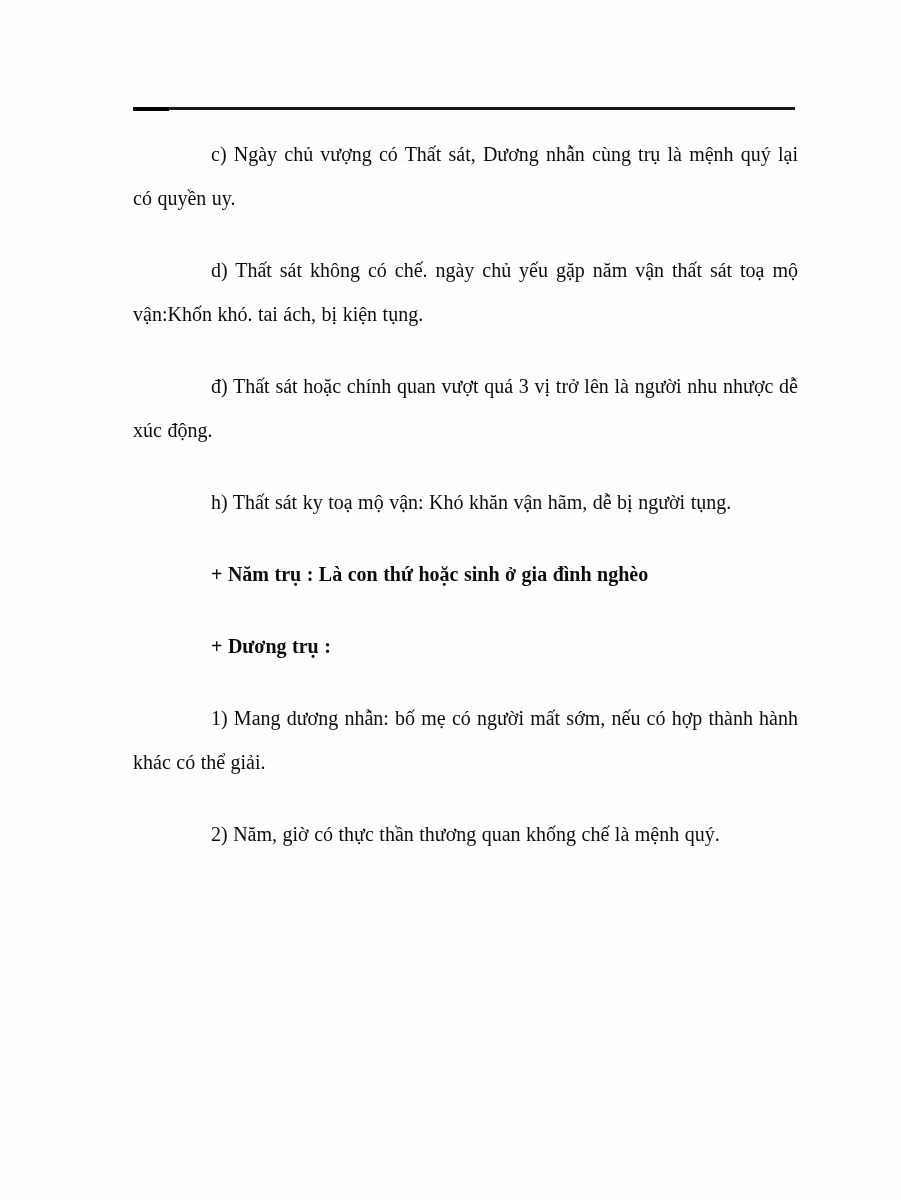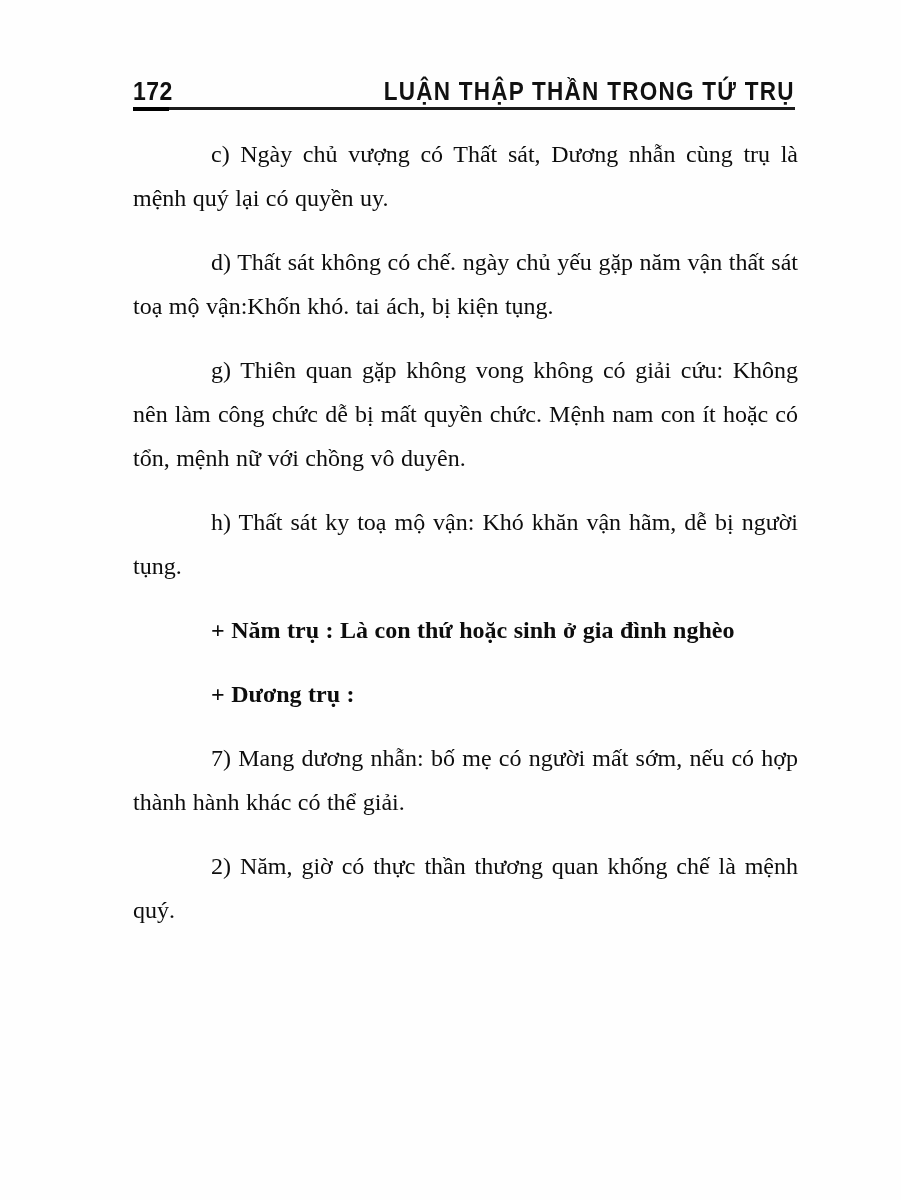--- a/index.html
+++ b/index.html
@@ -80,66 +80,62 @@
 
   
   .body {
     position: absolute;
     left: 133px;
     top: 132px;
     width: 665px;
   }
   p.para {
     margin: 0 0 0 0;
-    font-size: 24px;
+    font-size: 20px;
     line-height: 44px;
     text-align: justify;
     text-indent: 78px;
     word-spacing: 0.5px;
     color: #0d0d0d;
     -webkit-font-smoothing: none;
   }
   p.para.last-line-free {
     text-align-last: left;
   }
-  p.gap-md { margin-top: 20px; }
+  p.gap-md { margin-top: 28px; }
   p.bold {
     font-weight: 700;
     font-family: Liberation Serif, serif;
   }
 </style>
 </head>
 <body>
 
 <div class="page">
 
   <div class="header">
-    <div class="header-row">
-      <span class="folio">172</span>
-      <span class="header-title">LUẬN THẬP THẦN TRONG TỨ TRỤ</span>
-    </div>
     <div class="header-rule"></div>
   </div>
 
   <div class="body">
 
     <p class="para last-line-free">c) Ngày chủ vượng có Thất sát, Dương nhẫn cùng trụ là mệnh quý lại có quyền uy.</p>
 
     <p class="para last-line-free gap-md">d) Thất sát không có chế. ngày chủ yếu gặp năm vận thất sát toạ mộ vận:Khốn khó. tai ách, bị kiện tụng.</p>
 
+    <p class="para last-line-free gap-md">đ) Thất sát hoặc chính quan vượt quá 3 vị trở lên là người nhu nhược dễ xúc động.</p>
 
 
-    <p class="para last-line-free gap-md">g) Thiên quan gặp không vong không có giải cứu: Không nên làm công chức dễ bị mất quyền chức. Mệnh nam con ít hoặc có tổn, mệnh nữ với chồng vô duyên.</p>
 
     <p class="para last-line-free gap-md">h) Thất sát ky toạ mộ vận: Khó khăn vận hãm, dễ bị người tụng.</p>
 
 
     <p class="para last-line-free bold gap-md">+ Năm trụ : Là con thứ hoặc sinh ở gia đình nghèo</p>
 
     <p class="para last-line-free bold gap-md">+ Dương trụ :</p>
 
-    <p class="para gap-md">7) Mang dương nhẫn: bố mẹ có người mất sớm, nếu có hợp thành hành khác có thể giải.</p>
+    <p class="para gap-md">1) Mang dương nhẫn: bố mẹ có người mất sớm, nếu có hợp thành hành khác có thể giải.</p>
 
     <p class="para last-line-free gap-md">2) Năm, giờ có thực thần thương quan khống chế là mệnh quý.</p>
 
   </div>
 
 </div>
 
 </body></html>

